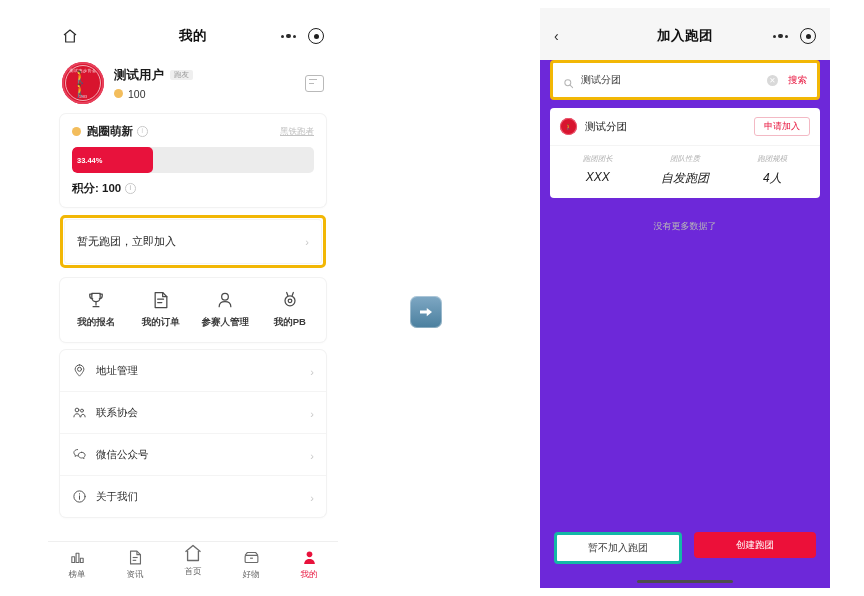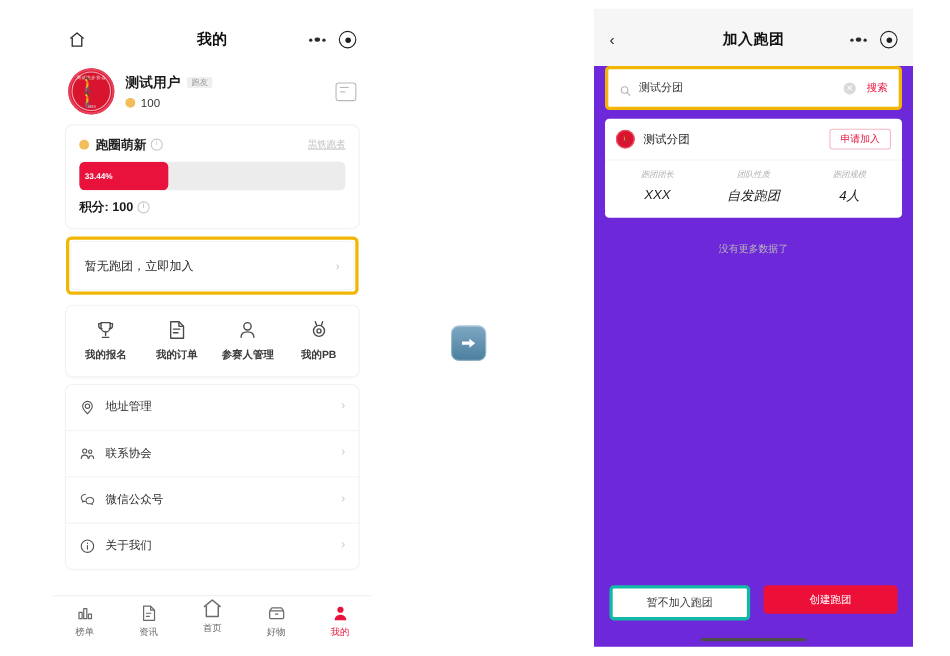--- a/index.html
+++ b/index.html
@@ -54,21 +54,21 @@
 
   .join-wrap{margin:4px 12px 10px 12px;border:3px solid #f2b705;border-radius:5px;padding:2px;}
   .join-row{background:#fff;border-radius:3px;box-shadow:0 0 0 1px #f4f4f4;padding:14px 12px;display:flex;align-items:center;}
   .join-text{font-size:11px;color:#2b2b2b;}
   .chev{margin-left:auto;color:#c8c8c8;font-size:11px;}
 
   .grid{display:flex;padding:12px 4px 13px 4px;}
   .grid-item{flex:1;display:flex;flex-direction:column;align-items:center;gap:6px;font-weight:bold;}
   .grid-label{font-size:9.5px;color:#3a3a3a;}
   .gi{width:20px;height:20px;color:#4a4a4a;}
-  .list-row{display:flex;align-items:flex-start;padding:13px 12px;border-top:1px solid #f4f4f4;}
+  .list-row{display:flex;align-items:flex-end;padding:13px 12px;border-top:1px solid #f4f4f4;}
   .list-row:first-child{border-top:none;}
   .list-ic{width:15px;height:15px;color:#555;margin-right:9px;flex:none;}
   .list-label{font-size:10.5px;color:#2b2b2b;}
 
   .tabbar{position:absolute;left:0;right:0;bottom:0;height:46px;background:#fff;border-top:1px solid #efefef;display:flex;align-items:center;}
   .tab{flex:1;display:flex;flex-direction:column;align-items:center;gap:3px;}
   .tab-label{font-size:8.5px;color:#6a6a6a;}
   .tab.active .tab-label{color:#e8123c;}
   .tab .ti{width:17px;height:17px;color:#6a6a6a;}
   .tab.active .ti{color:#e8123c;}

